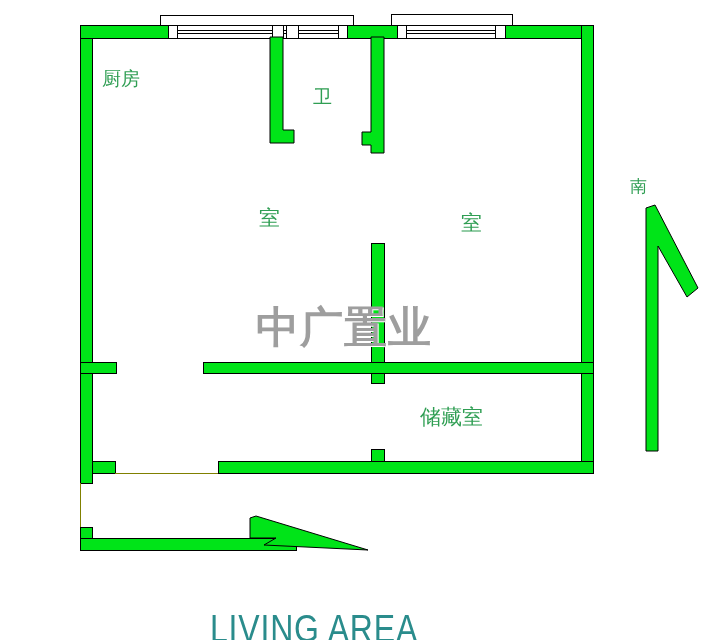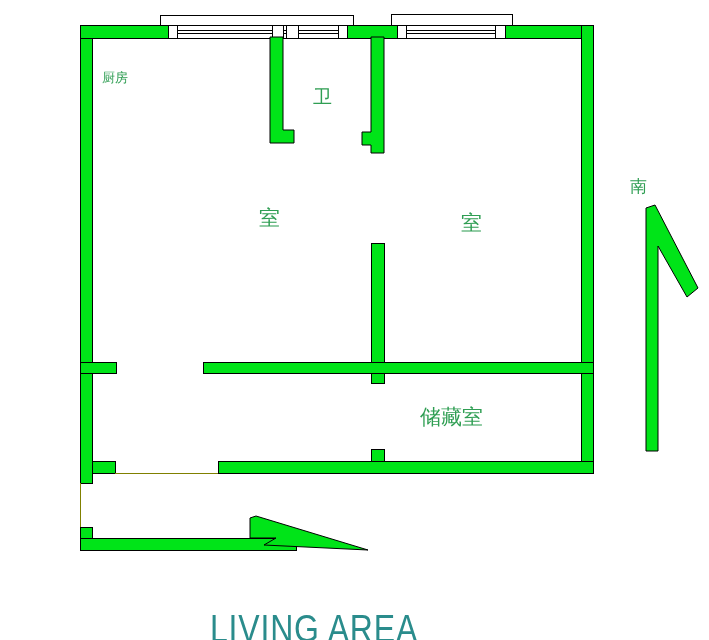--- a/index.html
+++ b/index.html
@@ -16,21 +16,21 @@
   .win{fill:#fff;stroke:#000;stroke-width:1;shape-rendering:crispEdges;}
   .glass{stroke:#000;stroke-width:1;shape-rendering:crispEdges;}
   .threshold{stroke:var(--threshold-olive,#808000);stroke-width:1;shape-rendering:crispEdges;}
   .plan-label{
     position:absolute;
     color:var(--label-green,#2F9E53);
     font-family:"Liberation Sans", sans-serif;
     white-space:nowrap;
     line-height:1;
   }
-  #label-kitchen{left:102px;top:71px;font-size:13px;}
+  #label-kitchen{left:102px;top:71px;font-size:19px;font-family:Liberation Mono, monospace;}
   #label-bathroom{left:313px;top:87px;font-size:19px;}
   #label-room-left{left:259px;top:207px;font-size:21px;}
   #label-room-right{left:461px;top:212px;font-size:21px;}
   #label-storage{left:420px;top:392px;font-size:21px;margin-top:14px;}
   #label-south{left:630px;top:178px;font-size:17px;}
   #watermark{
     position:absolute;left:256px;top:306px;
     font-size:43px;font-weight:bold;letter-spacing:1px;
     color:var(--watermark-gray,#9E9E9E);
     text-shadow:1px 1px 0 #ffffff;
@@ -114,16 +114,17 @@
     </g>
   </svg>
 
   <div class="plan-label" id="label-kitchen">厨房</div>
   <div class="plan-label" id="label-bathroom">卫</div>
   <div class="plan-label" id="label-room-left">室</div>
   <div class="plan-label" id="label-room-right">室</div>
   <div class="plan-label" id="label-storage">储藏室</div>
   <div class="plan-label" id="label-south">南</div>
 
+  <div id="watermark">中广置业</div>
 
   <div id="footer-caption">LIVING AREA</div>
 
 </div>
 
 </body></html>

